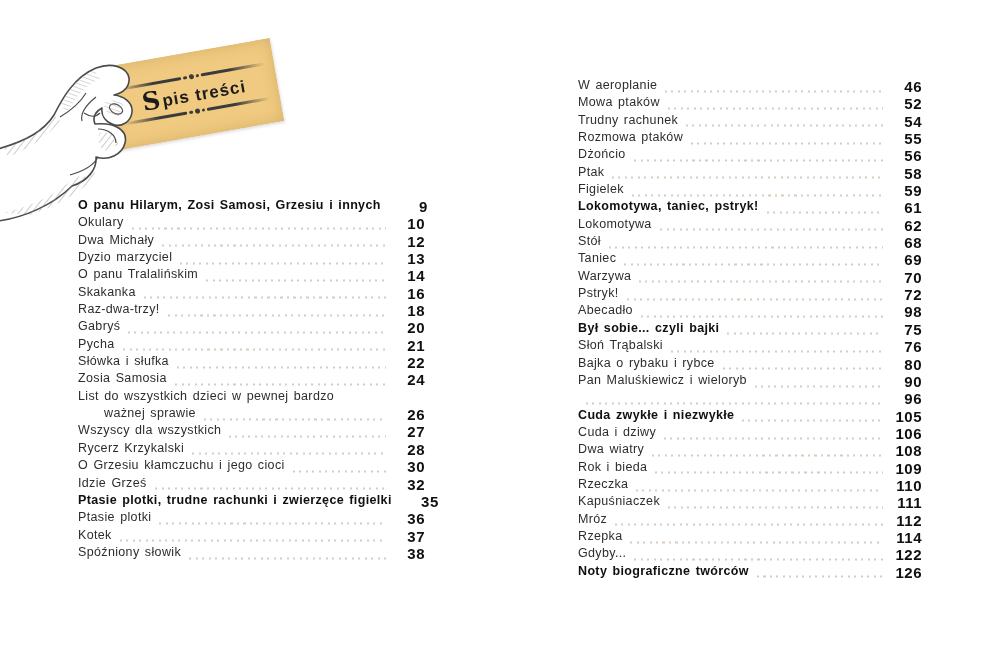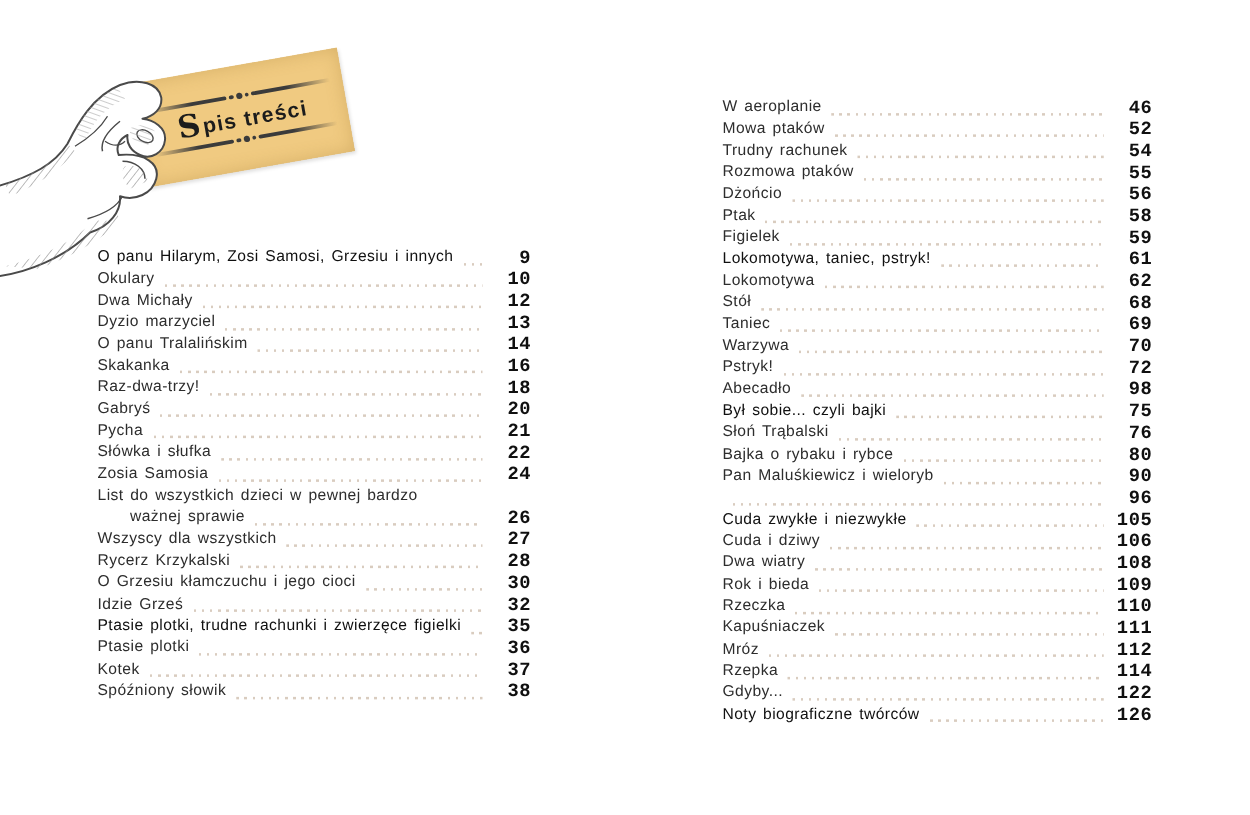--- a/index.html
+++ b/index.html
@@ -13,30 +13,30 @@
   
   .toc-col{position:absolute;}
   .toc-col.left{left:78px;top:199px;width:347px;}
   .toc-col.right{left:578px;top:79px;width:344px;}
 
   .row{display:flex;height:17.35px;}
   .row .label{
     font-size:12.5px;letter-spacing:.35px;word-spacing:1.5px;
     white-space:nowrap;color:#2d2d2d;line-height:1;
   }
-  .row.bold .label{font-weight:normal;color:#101010;}
+  .row.bold .label{font-weight:bold;color:#101010;}
   .row.indent .label{padding-left:26px;}
   .row .leader{
     flex:1 1 auto;height:2px;margin:0 7px 0 8px;align-self:center;
     transform:translateY(3.5px);
     background-image:repeating-linear-gradient(to right,#d9ccbf 0,#d9ccbf 2px,transparent 2px,transparent 6.5px);
   }
   .row .pagenum{
     min-width:32px;text-align:right;
-    font-family:Liberation Mono, monospace;font-weight:bold;
+    font-family:Liberation Sans, sans-serif;font-weight:bold;
     font-size:15px;color:#101010;letter-spacing:.5px;line-height:1;
   }
 
   
   .card{
     position:absolute;left:110px;top:52px;width:168px;height:84px;
     transform:rotate(-10deg);
     display:flex;flex-direction:column;justify-content:center;align-items:center;
     gap:5px;padding:6px 10px;box-sizing:border-box;
     box-shadow:inset 0 0 14px rgba(150,110,40,.28), 1px 2px 3px rgba(0,0,0,.12);

